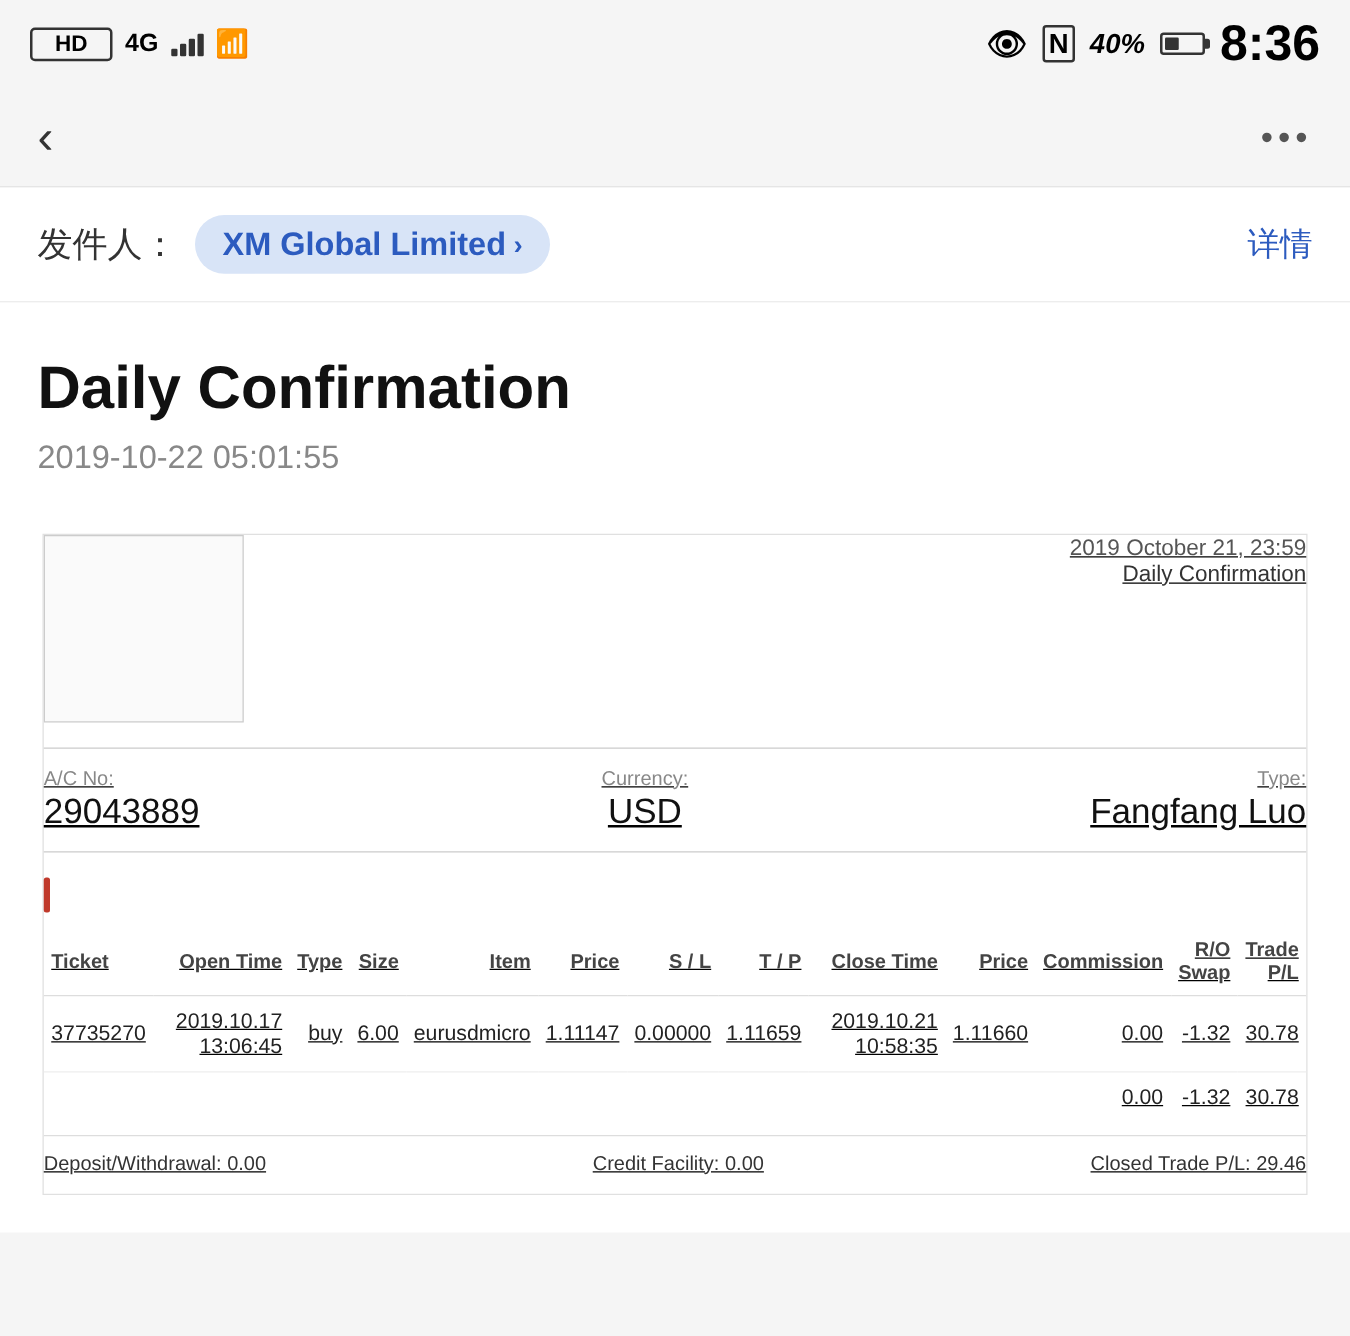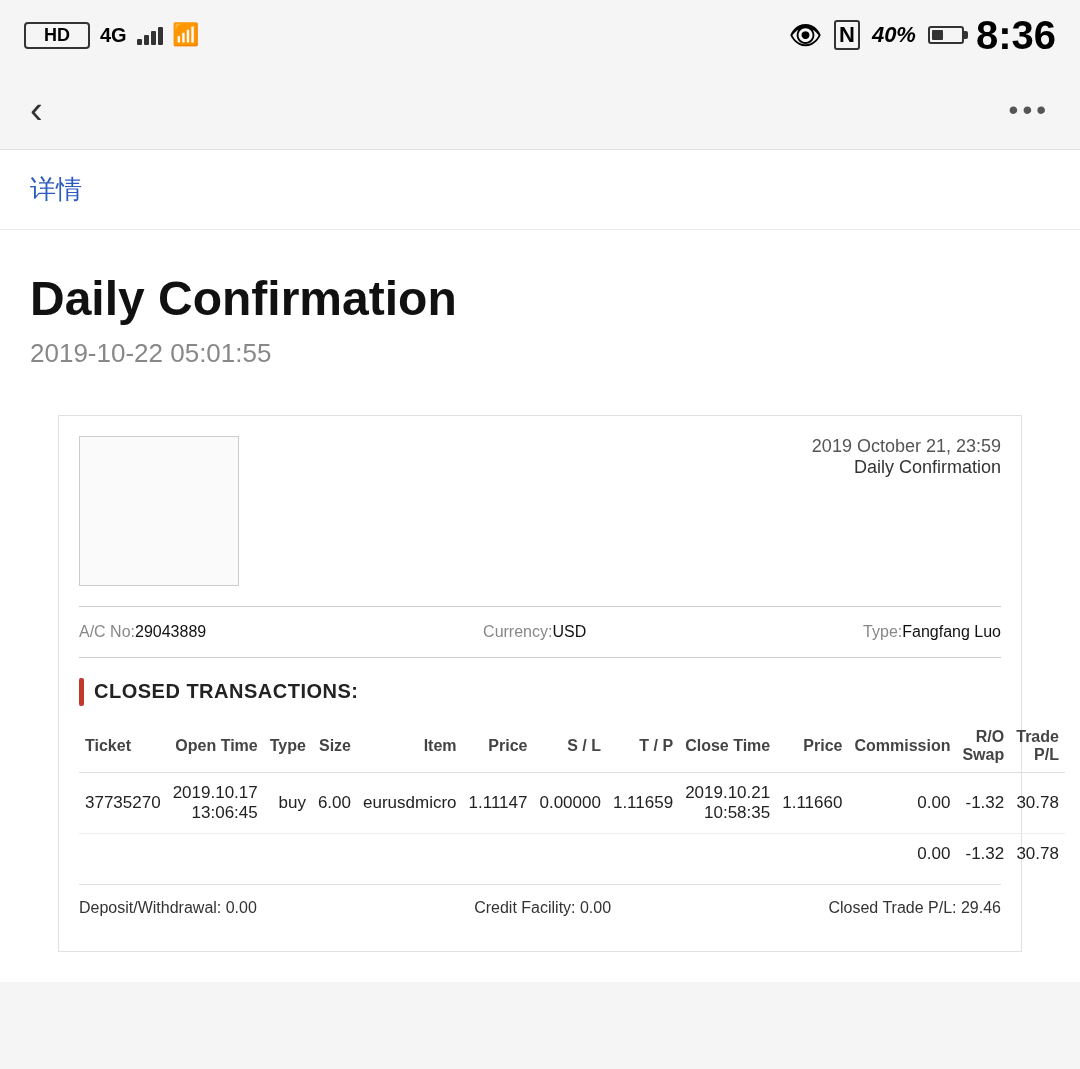--- a/index.html
+++ b/index.html
@@ -162,22 +162,22 @@
     .email-date {
       font-size: 26px;
       color: #888;
       margin-bottom: 46px;
     }
 
     
     .document-area {
       background: #fff;
       border: 1px solid #e0e0e0;
-      margin: 0 28px;
-      padding: 20px;
+      margin: 0 4px;
+      text-decoration: underline;
     }
     .doc-header {
       display: flex;
       justify-content: space-between;
       align-items: flex-start;
       margin-bottom: 20px;
     }
     .doc-logo-placeholder {
       width: 160px;
       height: 150px;
@@ -201,28 +201,28 @@
     .account-info {
       display: flex;
       justify-content: space-between;
       border-top: 1px solid #ccc;
       border-bottom: 1px solid #ccc;
       padding: 16px 0;
       margin-bottom: 20px;
     }
     .account-info-item {
       display: flex;
-      flex-direction: row;
+      flex-direction: column;
     }
     .account-info-item .label {
       font-size: 16px;
       color: #888;
     }
     .account-info-item .value {
-      font-size: 16px;
+      font-size: 28px;
       color: #111;
       font-weight: 500;
     }
 
     
     .section-header {
       display: flex;
       align-items: center;
       gap: 10px;
       margin-bottom: 14px;
@@ -337,20 +337,27 @@
     <span class="time-display">8:36</span>
   </div>
 </div>
 
 <div class="nav-bar">
   <span class="back-btn">‹</span>
   <span class="more-btn">•••</span>
 </div>
 
 <div class="sender-bar">
+  <div class="sender-left">
+    <span class="sender-label">发件人：</span>
+    <div class="sender-name-btn">
+      <span>XM Global Limited</span>
+      <span class="chevron">›</span>
+    </div>
+  </div>
   <span class="detail-btn">详情</span>
 </div>
 
 <div class="email-content">
   <div class="email-title">Daily Confirmation</div>
   <div class="email-date">2019-10-22 05:01:55</div>
 
   <div class="document-area">
 
     <div class="doc-header">
@@ -371,21 +378,20 @@
         <span class="value">USD</span>
       </div>
       <div class="account-info-item" style="text-align:right;">
         <span class="label">Type:</span>
         <span class="value">Fangfang Luo</span>
       </div>
     </div>
 
     <div class="section-header">
       <div class="section-border"></div>
-      <span class="section-title">CLOSED TRANSACTIONS:</span>
     </div>
 
     <table class="transactions-table">
       <thead>
         <tr>
           <th>Ticket</th>
           <th>Open Time</th>
           <th>Type</th>
           <th>Size</th>
           <th>Item</th>

